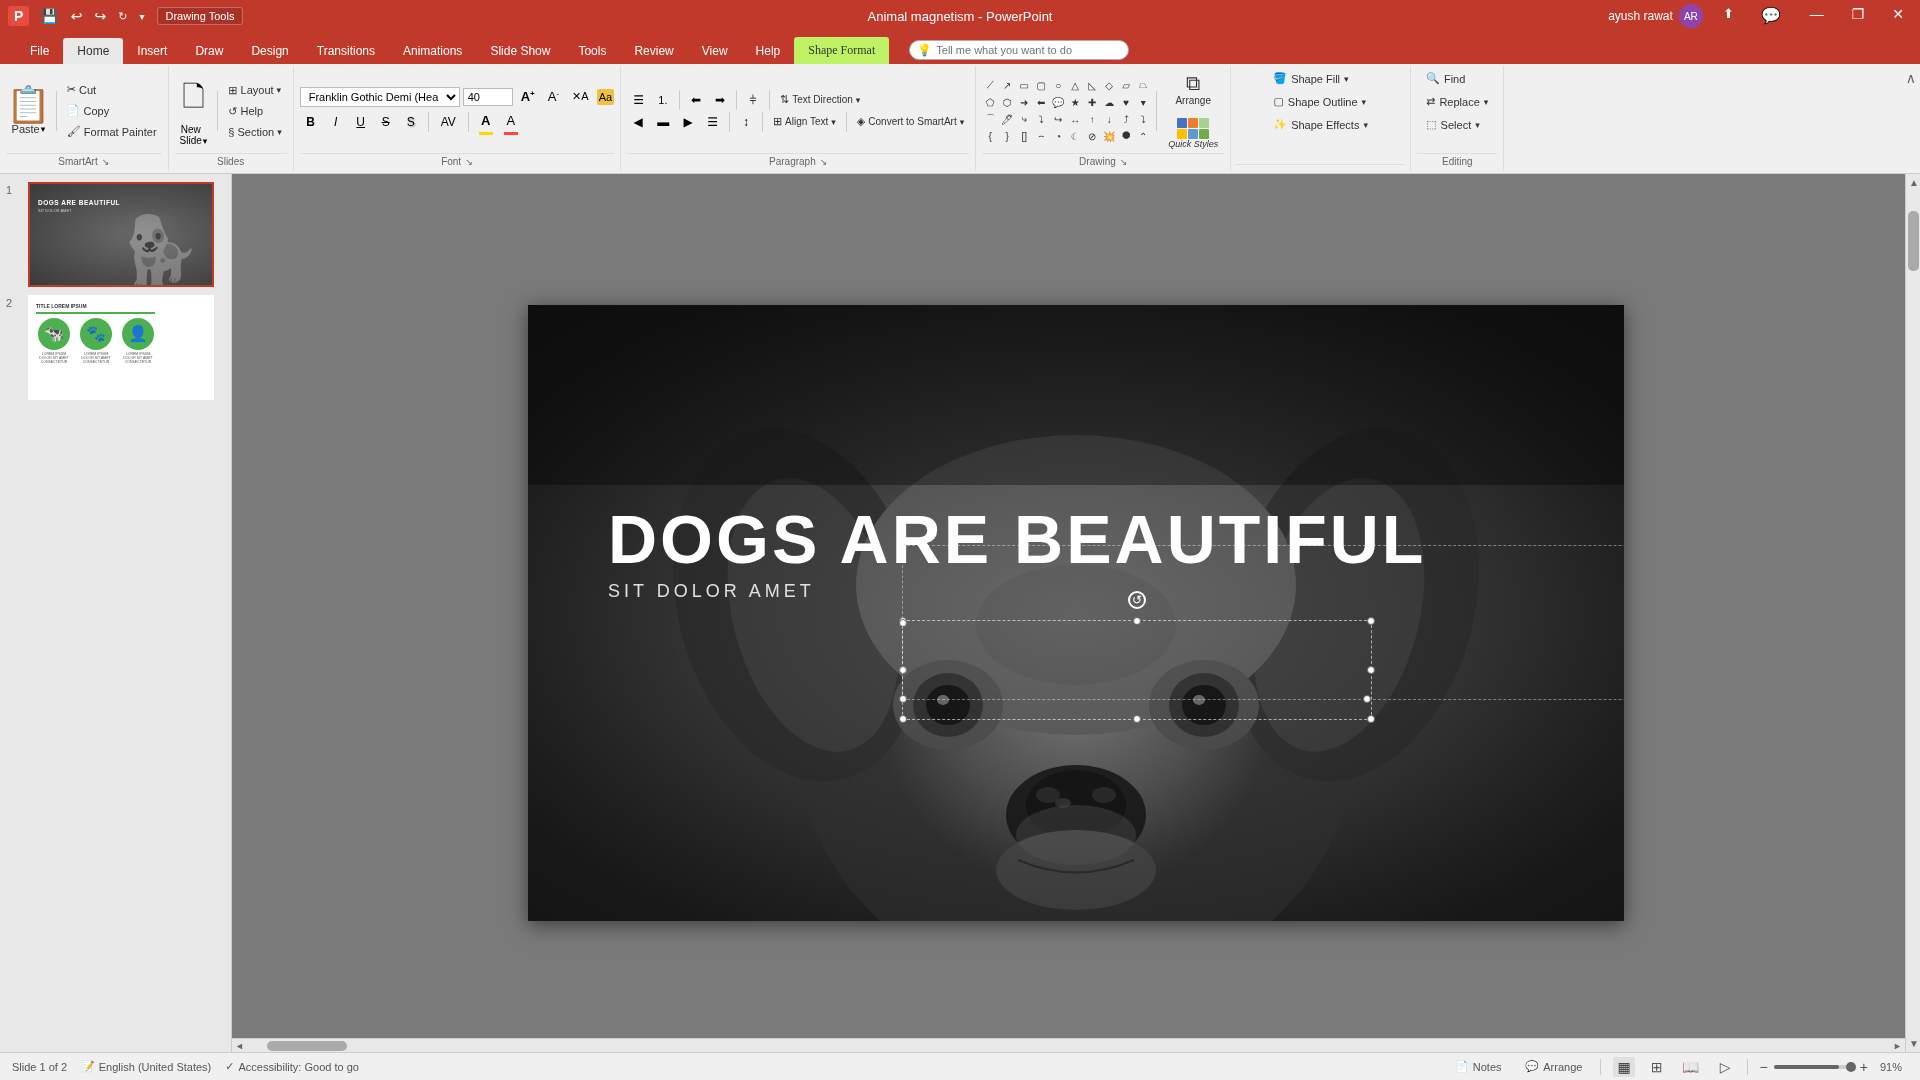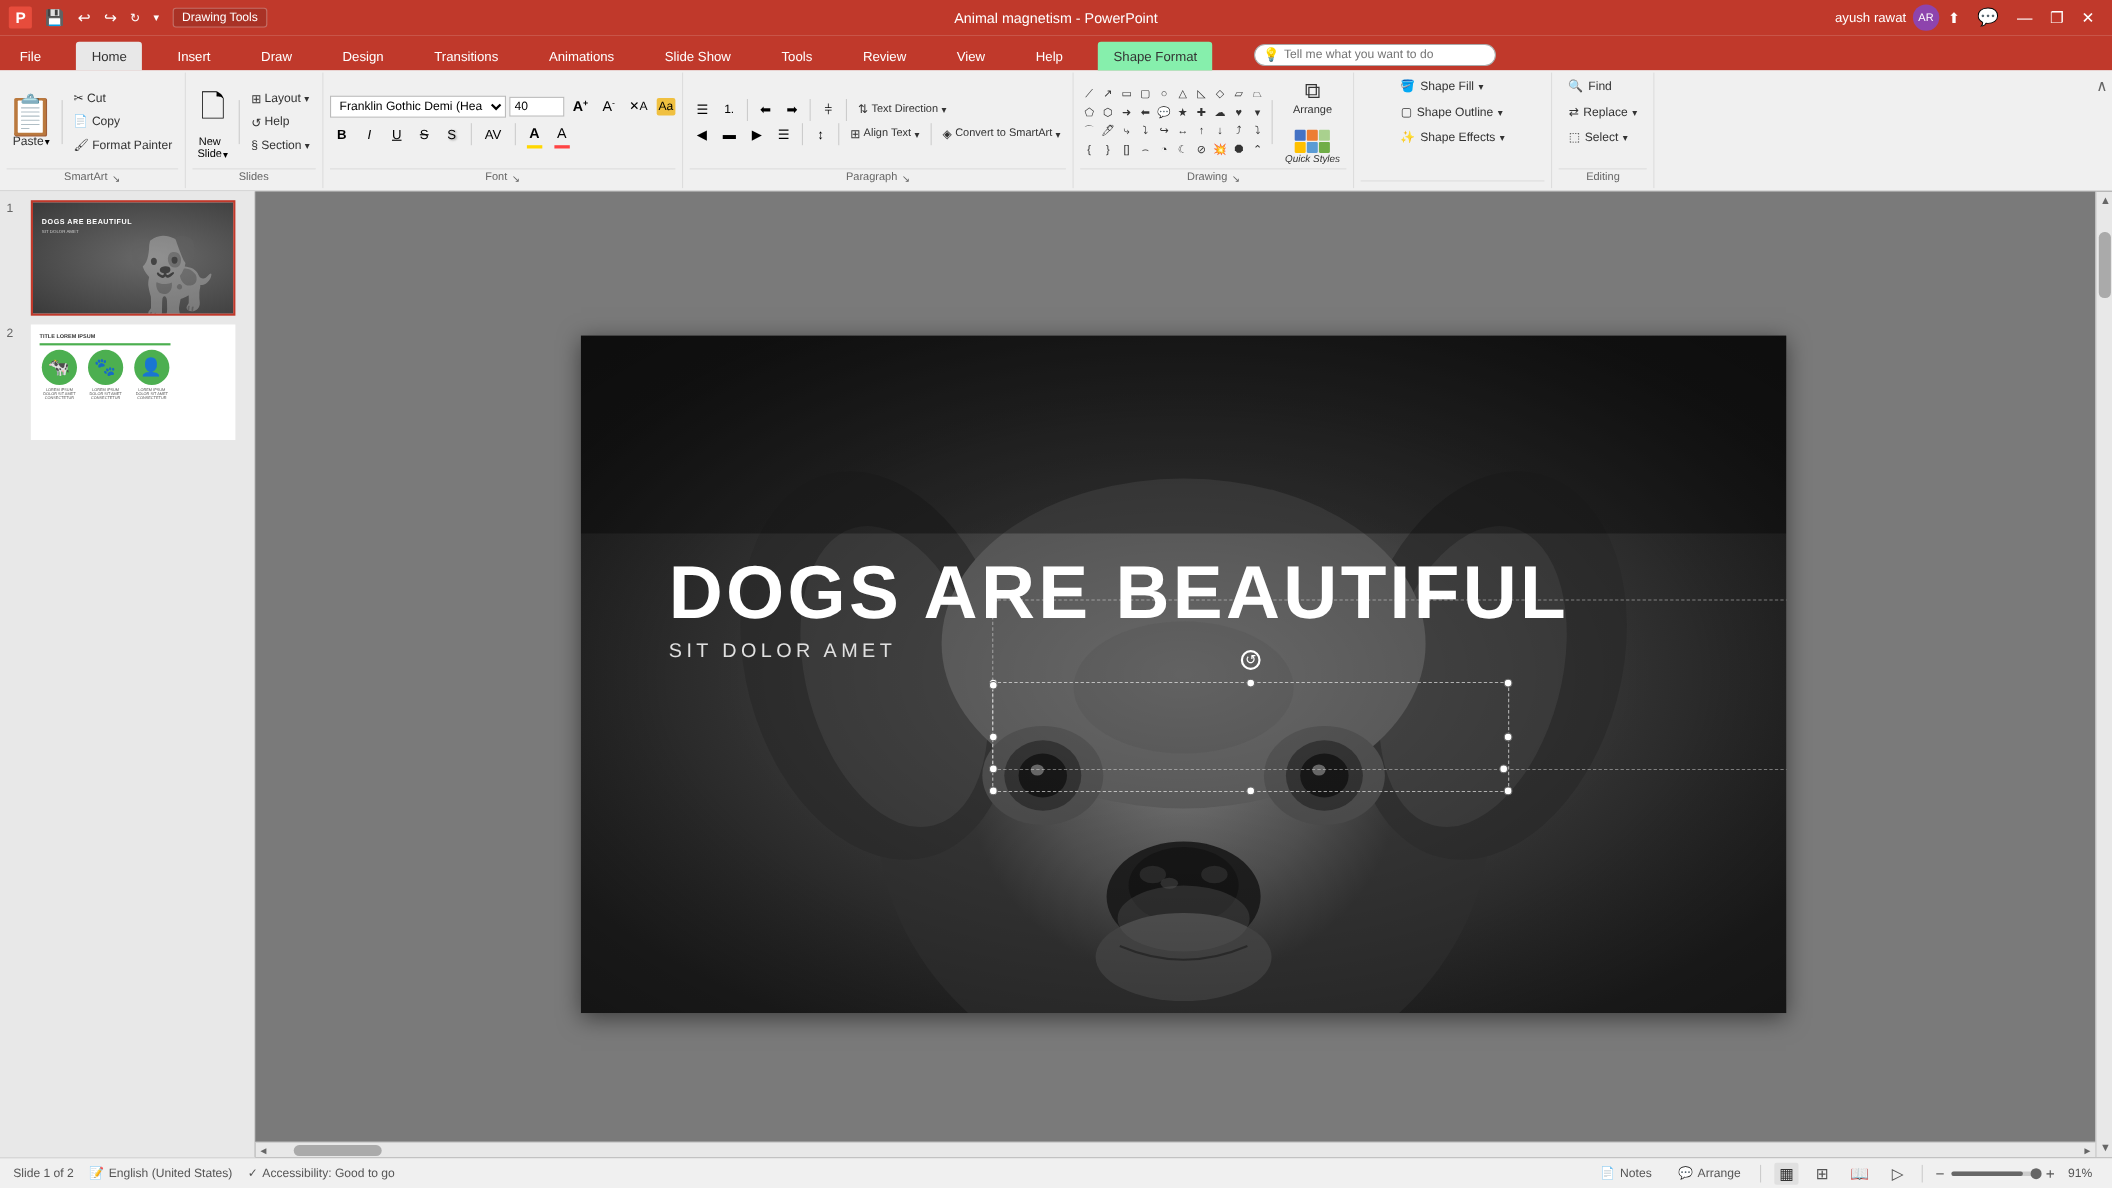--- a/index.html
+++ b/index.html
@@ -10,48 +10,47 @@
       height: 32px;
       background: #c0392b;
       display: flex;
       align-items: center;
       justify-content: space-between;
       padding: 0 8px;
       color: white;
     }
     #title-bar .title-left { display: flex; align-items: center; gap: 8px; }
     #title-bar .title-center { position: absolute; left: 50%; transform: translateX(-50%); font-size: 13px; }
-    #title-bar .title-right { display: flex; align-items: center; gap: 0; margin-left: auto; }
+    #title-bar .title-right { display: flex; align-items: flex-start; gap: 12px; margin-left: auto; }
     .titlebar-btn { background: none; border: none; color: white; font-size: 14px; cursor: pointer; padding: 2px 8px; }
     .quick-access { display: flex; gap: 4px; align-items: center; }
     .qa-btn { background: none; border: none; color: white; cursor: pointer; font-size: 14px; padding: 2px 4px; }
     .profile-area { display: flex; align-items: center; gap: 6px; font-size: 12px; }
     .profile-avatar { width: 24px; height: 24px; border-radius: 50%; background: #8e44ad; display: flex; align-items: center; justify-content: center; font-size: 10px; color: white; }
     .drawing-tools-badge { background: #a93226; padding: 2px 8px; border-radius: 3px; font-size: 11px; border: 1px solid rgba(255,255,255,0.3); }
 
     
     #ribbon-tabs {
       height: 32px;
       background: #c0392b;
       display: flex;
       align-items: flex-end;
-      padding-left: 4px;
-      gap: 18px;
+      padding-left: 16px;
     }
     .ribbon-tab {
       padding: 6px 14px;
       font-size: 12px;
       color: white;
       cursor: pointer;
       border-radius: 3px 3px 0 0;
       background: none;
       border: none;
     }
     .ribbon-tab.active { background: #e8e8e8; color: #333; }
-    .ribbon-tab.shape-format { background: #86efac; color: #333; }
+    .ribbon-tab.shape-format { background: #bef264; color: #333; font-family: Liberation Serif, serif; }
 
     
     #ribbon {
       height: 110px;
       background: #f0f0f0;
       border-bottom: 1px solid #ccc;
       display: flex;
       align-items: stretch;
       padding: 2px 0;
     }

